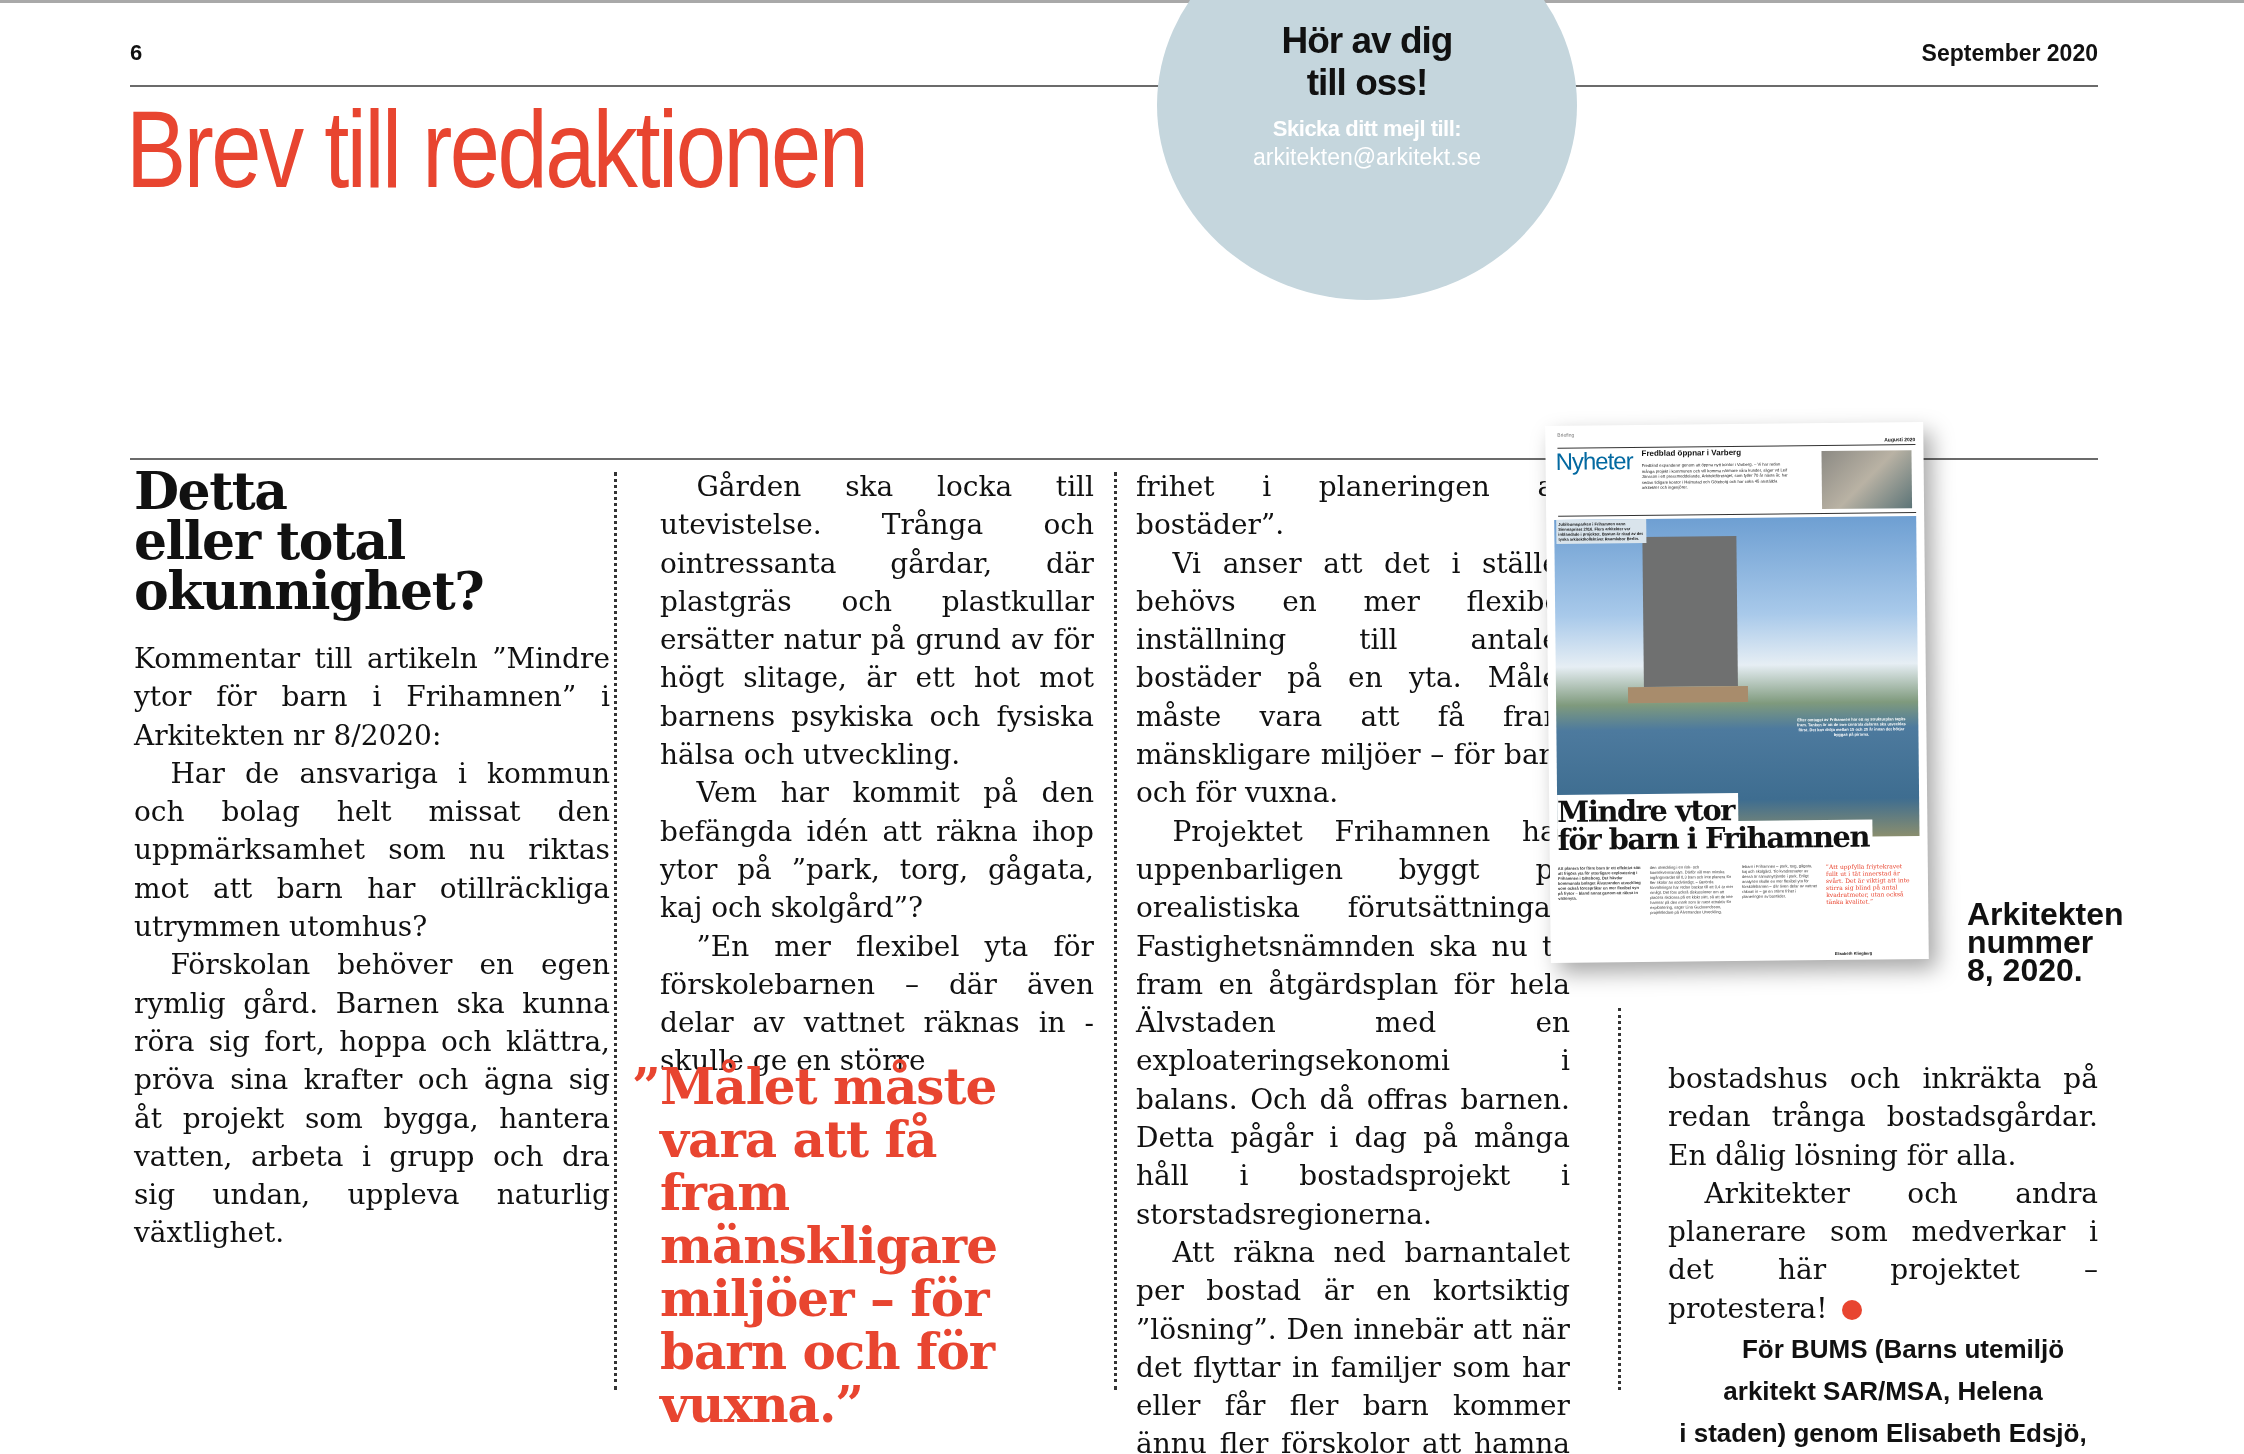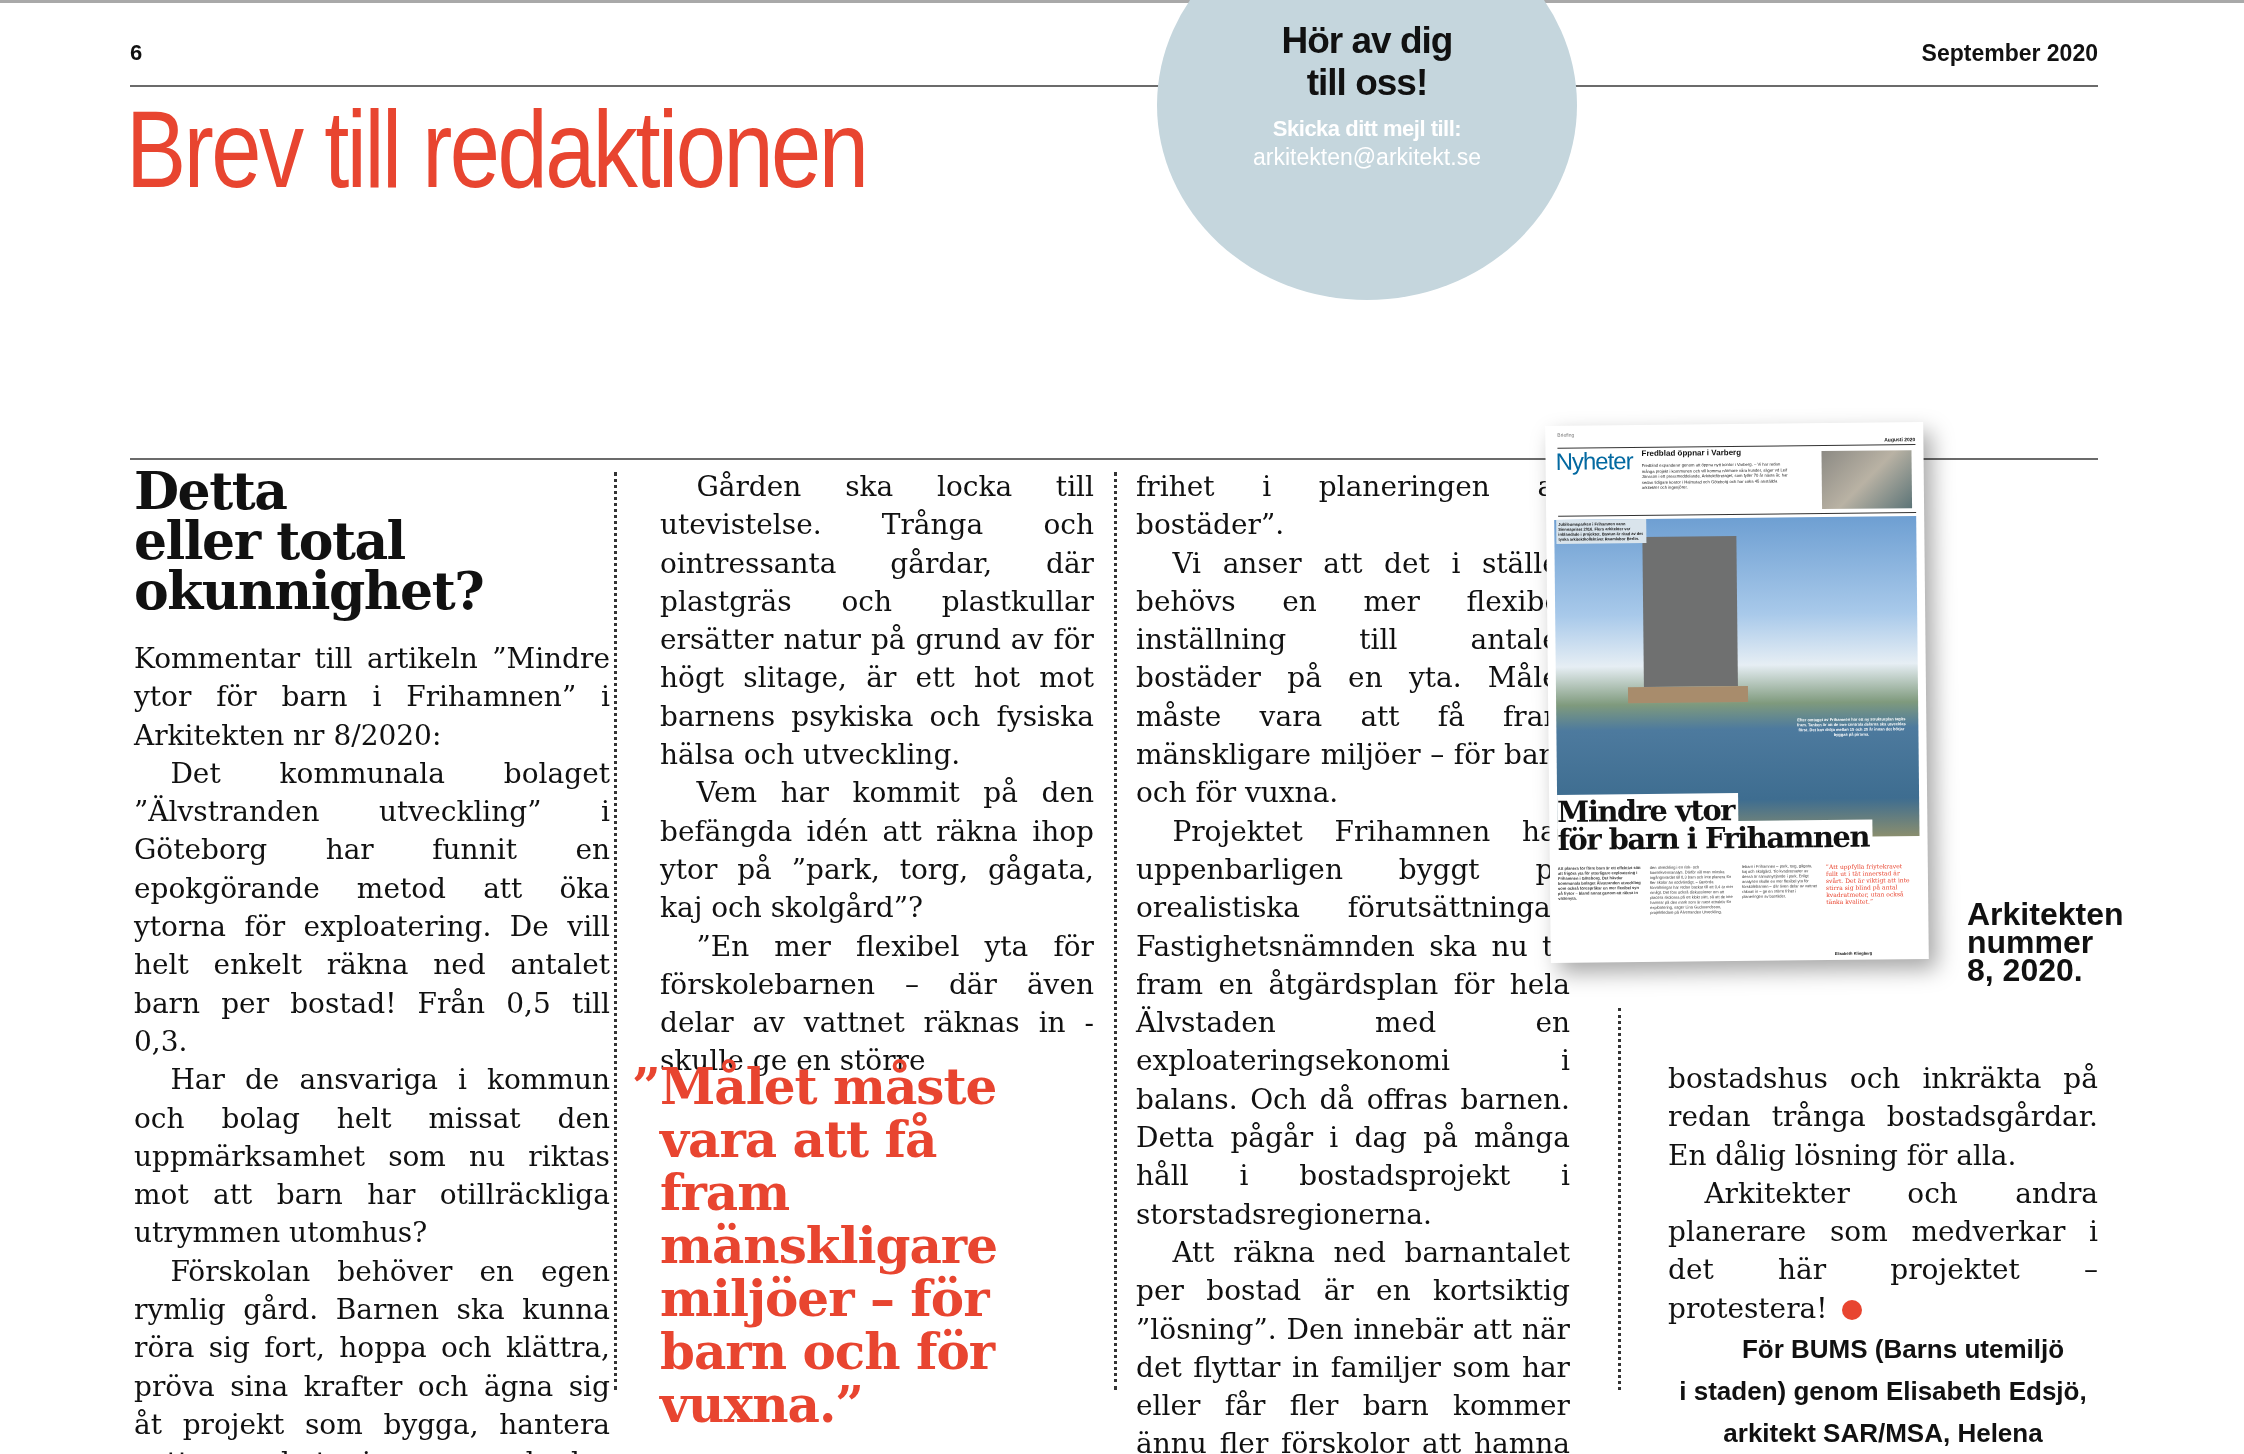--- a/index.html
+++ b/index.html
@@ -74,21 +74,20 @@
 
 <div class="rule-mid"></div>
 
 <div class="col col1">
   <h2 class="headline">
     <div>Detta</div>
     <div>eller total</div>
     <div>okunnighet?</div>
   </h2>
   <p>Kommentar till artikeln ”Mindre ytor för barn i Frihamnen” i Arkitekten nr 8/2020:</p>
-  <p class="indent">Det kommunala bolaget ”Älvstranden utveckling” i Göteborg har funnit en epokgörande metod att öka ytorna för exploatering. De vill helt enkelt räkna ned antalet barn per bostad! Från 0,5 till 0,3.</p>
   <p class="indent">Har de ansvariga i kommun och bolag helt missat den uppmärksamhet som nu riktas mot att barn har otillräckliga utrymmen utomhus?</p>
   <p class="indent">Förskolan behöver en egen rymlig gård. Barnen ska kunna röra sig fort, hoppa och klättra, pröva sina krafter och ägna sig åt projekt som bygga, hantera vatten, arbeta i grupp och dra sig undan, uppleva naturlig växtlighet.</p>
 </div>
 
 <div class="divider" style="left:614px; top:472px; height:918px;"></div>
 
 <div class="col col2">
   <p class="indent">Gården ska locka till utevistelse. Trånga och ointressanta gårdar, där plastgräs och plastkullar ersätter natur på grund av för högt slitage, är ett hot mot barnens psykiska och fysiska hälsa och utveckling.</p>
   <p class="indent">Vem har kommit på den befängda idén att räkna ihop ytor på ”park, torg, gågata, kaj och skolgård”?</p>
   <p class="indent">”En mer flexibel yta för förskolebarnen – där även delar av vattnet räknas in - skulle ge en större</p>
@@ -108,22 +107,22 @@
   <p class="indent">Att räkna ned barnantalet per bostad är en kortsiktig ”lösning”. Den innebär att när det flyttar in familjer som har eller får fler barn kommer ännu fler förskolor att hamna i bottenvåningen på fler-</p>
 </div>
 
 <div class="divider" style="left:1618px; top:1008px; height:382px;"></div>
 
 <div class="col col4">
   <p>bostadshus och inkräkta på redan trånga bostadsgårdar. En dålig lösning för alla.</p>
   <p class="indent"><span>Arkitekter och andra planerare som medverkar i det här projektet – protestera!</span><span class="red-dot"></span></p>
   <div class="byline">
     <div class="first">För BUMS (Barns utemiljö</div>
+    <div>arkitekt SAR/MSA, Helena</div>
     <div>i staden) genom Elisabeth Edsjö,</div>
-    <div>arkitekt SAR/MSA, Helena</div>
 
   </div>
 </div>
 
 <div class="thumb">
   <div class="thumb-briefing">Briefing</div>
   <div class="thumb-date">Augusti 2020</div>
   <div class="thumb-rule" style="top:22px;"></div>
   <div class="thumb-nyheter">Nyheter</div>
   <div class="thumb-news-title">Fredblad öppnar i Varberg</div>

